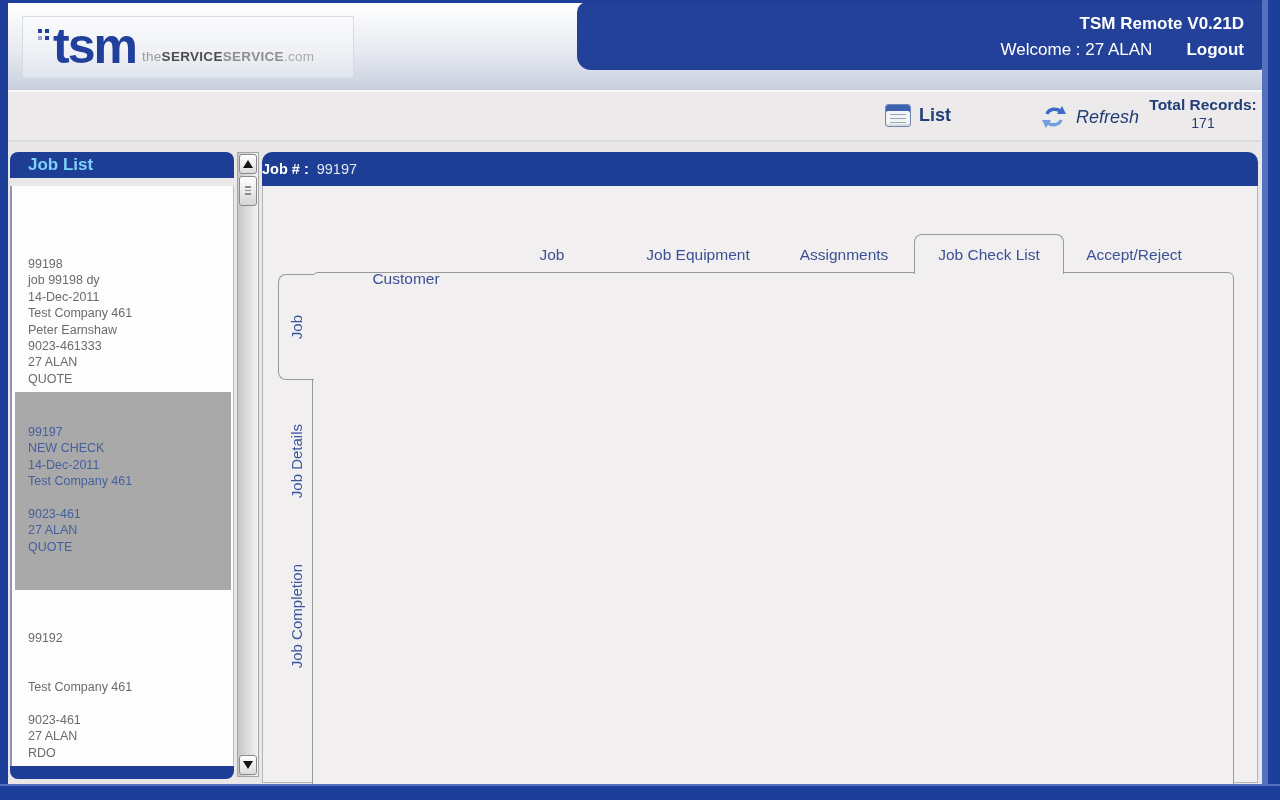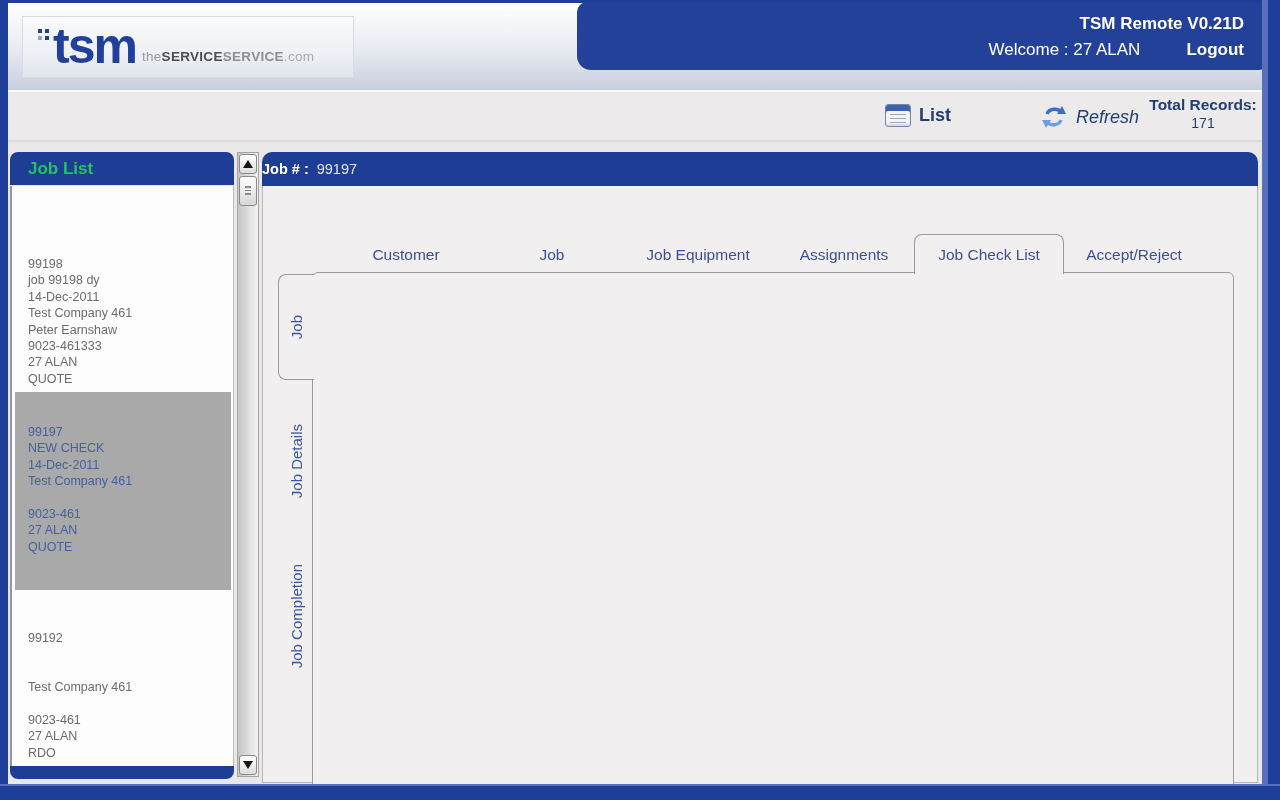--- a/index.html
+++ b/index.html
@@ -28,40 +28,40 @@
   .logo-tsm { font-size:50px; font-weight:bold; color:#20409c; letter-spacing:-2px; line-height:.82; }
   .logo-rest { font-size:13.5px; margin:0 0 3px 6px; color:#9a9a9a; letter-spacing:.3px; white-space:nowrap; }
   .logo-rest .svc { color:#4d4d4d; font-weight:bold;text-align:right; }
   .logo-rest .mgr { color:#8f8f8f; font-weight:bold; }
   .logo-rest .com { color:#aaaaaa; }
 
   .title-box { position:absolute; left:577px; top:2px; width:695px; height:68px; background:#24419a;
                border-radius:10px 4px 14px 14px; z-index:2; color:#fff; }
   .title-line1 { position:absolute; right:28px; top:12px; font-size:17px; font-weight:bold; }
   .title-line2 { position:absolute; right:28px; top:38px; font-size:17px; }
-  .title-line2 .welcome { margin-right:46px; }
+  .title-line2 .welcome { margin-right:34px; }
   .title-line2 .logout { font-weight:bold; cursor:pointer; }
 
   
   .toolbar { position:absolute; left:8px; top:90px; width:1254px; height:52px; background:#eceaea;
              border-top:2px solid #fafafa; border-bottom:2px solid #dcdcdc; }
   .tb-item { position:absolute; display:flex; align-items:center; gap:8px; color:#223d77; font-size:18px; }
   .tb-list { left:877px; top:12px;font-weight:bold; }
   .tb-refresh { left:1032px; top:12px;font-style:italic; }
   .tb-total { position:absolute; left:1125px; top:2px; width:140px; text-align:center; color:#223d77; }
   .tb-total .lbl { font-size:15.5px; font-weight:bold; display:block; margin-top:2px; }
   .tb-total .val { font-size:14px; display:block; margin-top:1px; }
   .icon-list { width:26px; height:23px; background:#f4f4f4; border:1px solid #7186b5; border-radius:3px;
                box-shadow: inset 0 6px 0 #3a62b0, inset 0 -2px 0 #dcdcdc; position:relative; }
   .icon-list::after { content:""; position:absolute; left:4px; right:4px; top:9px; height:9px;
                background:repeating-linear-gradient(#9aa6bf 0 1px, transparent 1px 4px); }
 
   
   .sidebar { position:absolute; left:10px; top:152px; width:224px; height:627px; }
-  .sidebar-head { height:33px; background:#1e3d94; border-radius:8px 8px 0 0; color:#22c55e; font-size:17px;
+  .sidebar-head { height:26px; background:#1e3d94; border-radius:8px 8px 0 0; color:#7dd3fc; font-size:17px;
                   font-weight:bold; display:flex; align-items:center; padding-left:18px; }
   .sidebar-body { position:absolute; top:34px; bottom:13px; left:0; right:0; background:#fdfdfd;
                   border-left:2px solid #8f97ad; border-right:1px solid #b9b9c4; overflow:hidden; }
   .sidebar-foot { position:absolute; bottom:0; left:0; right:0; height:13px; background:#1e3d94; border-radius:0 0 8px 8px; }
   .job-entry { position:absolute; left:16px; right:6px; font-size:12.5px; color:#6b6b6b; }
   .job-line { min-height:16.4px; line-height:16.4px; white-space:nowrap; }
   .job-entry.e1 { top:70px; }
   .job-entry.sel { left:3px; right:2px; top:206px; height:198px; background:#aaa9a9; color:#44619e;
                    padding:32px 0 0 13px; cursor:pointer; }
   .job-entry.e3 { top:444px; }
@@ -232,21 +232,21 @@
       </div>
   </div>
 
   <div class="main">
     <div class="main-head">
       <span class="jn-label">Job # :</span>
       <span class="jn-value">99197</span>
     </div>
     <div class="main-body">
 
-      <span class="htab-label" style="left:143px;">Customer</span>
+      <span class="htab-label" style="left:143px;margin-top:24px;">Customer</span>
       <span class="htab-label" style="left:289px;">Job</span>
       <span class="htab-label" style="left:435px;">Job Equipment</span>
       <span class="htab-label" style="left:581px;">Assignments</span>
       <div class="htab-active-box"></div>
       <span class="htab-label" style="left:726px;">Job Check List</span>
       <span class="htab-label" style="left:871px;">Accept/Reject</span>
 
       <div class="vtab active">
         <span class="vtab-label">Job</span>
       </div>

